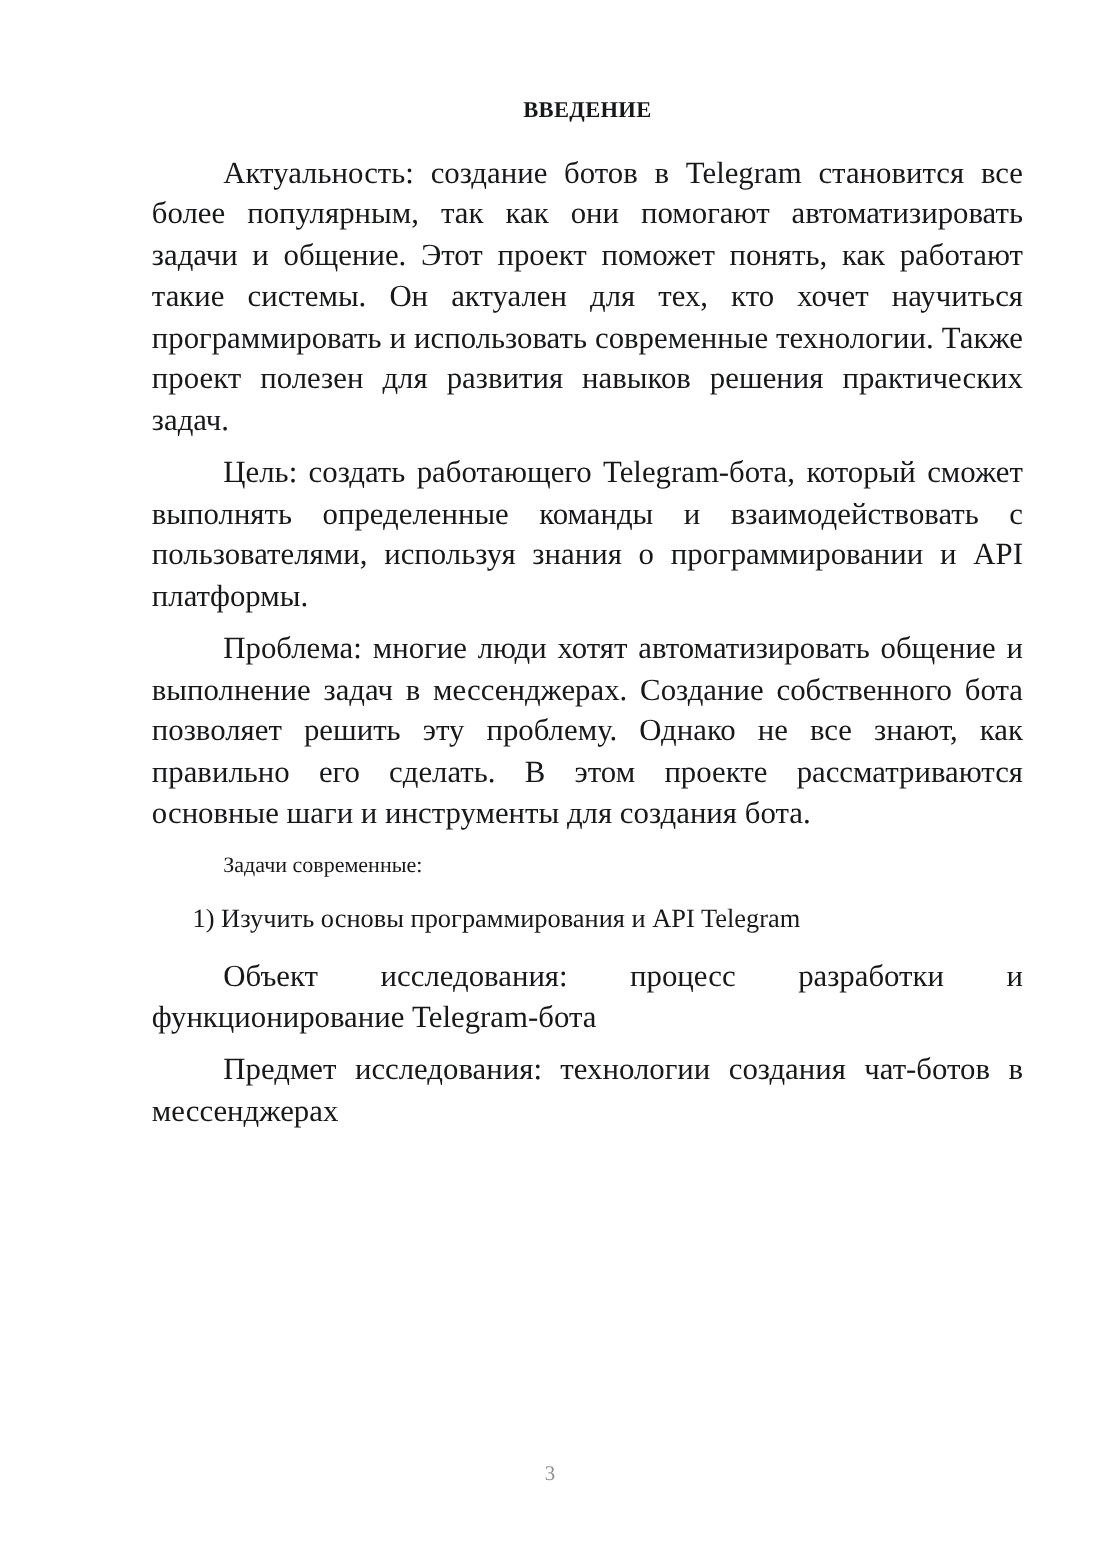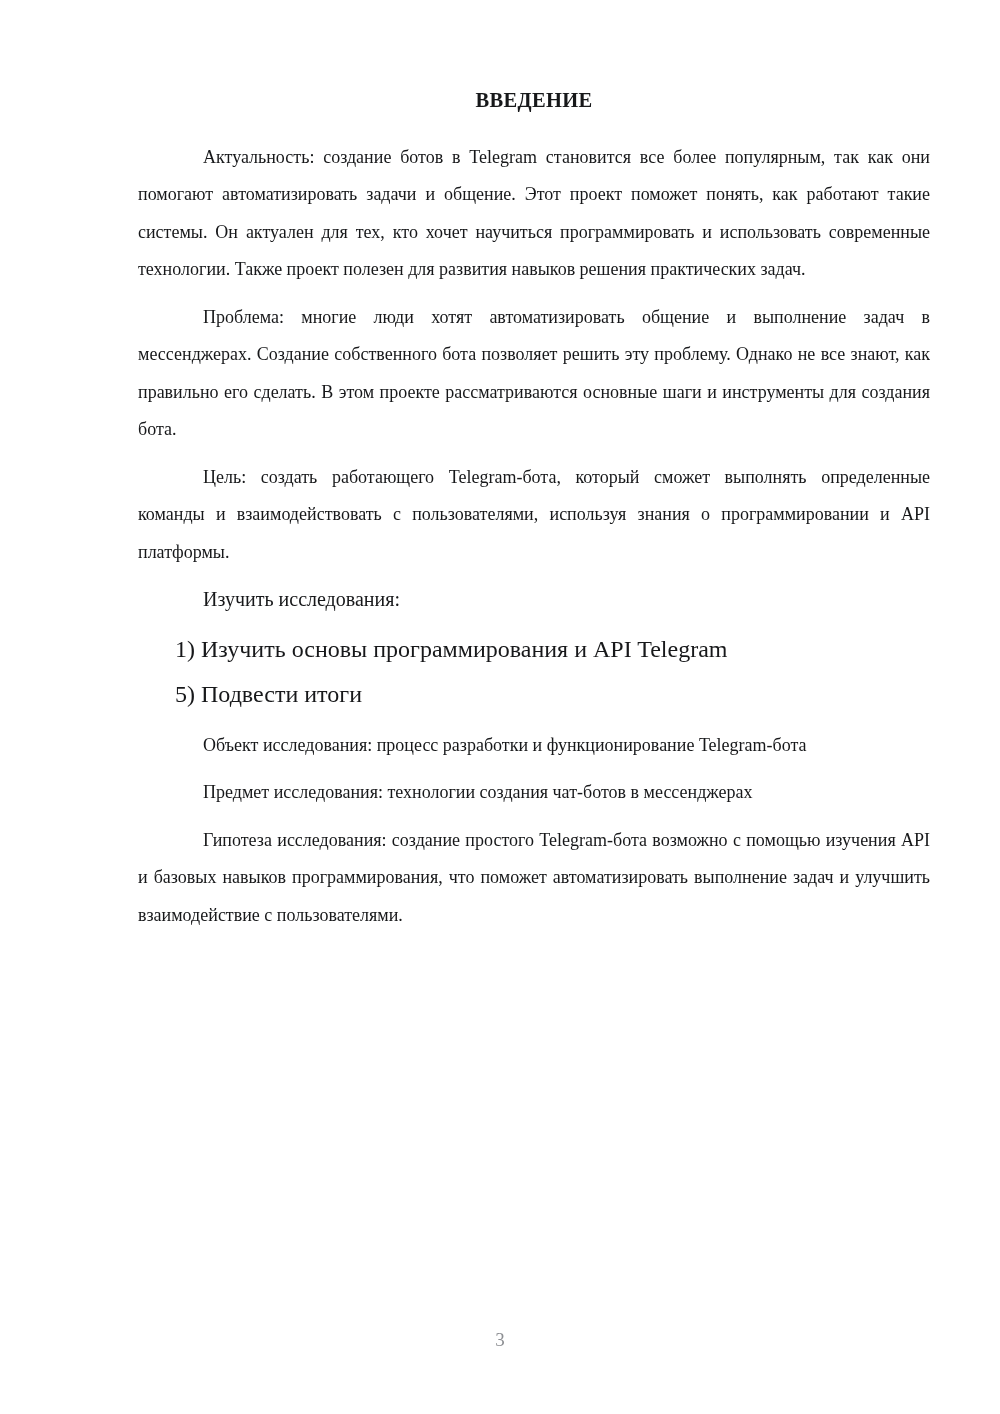--- a/index.html
+++ b/index.html
@@ -35,21 +35,21 @@
   .doc-title {
     font-size: 20.5px;
     font-weight: bold;
     text-align: center;
     letter-spacing: 0.3px;
     line-height: 1.2;
     margin: 0 0 26px 0;
   }
 
   .para {
-    font-size: 18px;
+    font-size: 28px;
     line-height: 37.5px;
     text-align: justify;
     text-justify: inter-word;
     text-indent: 65px;
     margin: 0 0 10px 0;
     hyphens: none;
   }
 
   .para:last-of-type {
     margin-bottom: 0;
@@ -93,34 +93,32 @@
 <body>
 
 <div class="page">
 
   <div class="content">
 
     <h1 class="doc-title">ВВЕДЕНИЕ</h1>
 
     <p class="para">Актуальность: создание ботов в Telegram становится все более популярным, так как они помогают автоматизировать задачи и общение. Этот проект поможет понять, как работают такие системы. Он актуален для тех, кто хочет научиться программировать и использовать современные технологии. Также проект полезен для развития навыков решения практических задач.</p>
 
+    <p class="para">Цель: создать работающего Telegram-бота, который сможет выполнять определенные команды и взаимодействовать с пользователями, используя знания о программировании и API платформы.</p>
+
     <p class="para">Проблема: многие люди хотят автоматизировать общение и выполнение задач в мессенджерах. Создание собственного бота позволяет решить эту проблему. Однако не все знают, как правильно его сделать. В этом проекте рассматриваются основные шаги и инструменты для создания бота.</p>
 
-    <p class="para">Цель: создать работающего Telegram-бота, который сможет выполнять определенные команды и взаимодействовать с пользователями, используя знания о программировании и API платформы.</p>
-
-    <p class="list-intro">Изучить исследования:</p>
+    <p class="list-intro">Задачи современные:</p>
 
     <ul class="task-list">
       <li class="task-item">1) Изучить основы программирования и API Telegram</li>
-      <li class="task-item">5) Подвести итоги</li>
     </ul>
 
     <p class="para">Объект исследования: процесс разработки и функционирование Telegram-бота</p>
 
     <p class="para">Предмет исследования: технологии создания чат-ботов в мессенджерах</p>
 
-    <p class="para">Гипотеза исследования: создание простого Telegram-бота возможно с помощью изучения API и базовых навыков программирования, что поможет автоматизировать выполнение задач и улучшить взаимодействие с пользователями.</p>
 
   </div>
 
   <div class="page-number">3</div>
 
 </div>
 
 </body></html>

